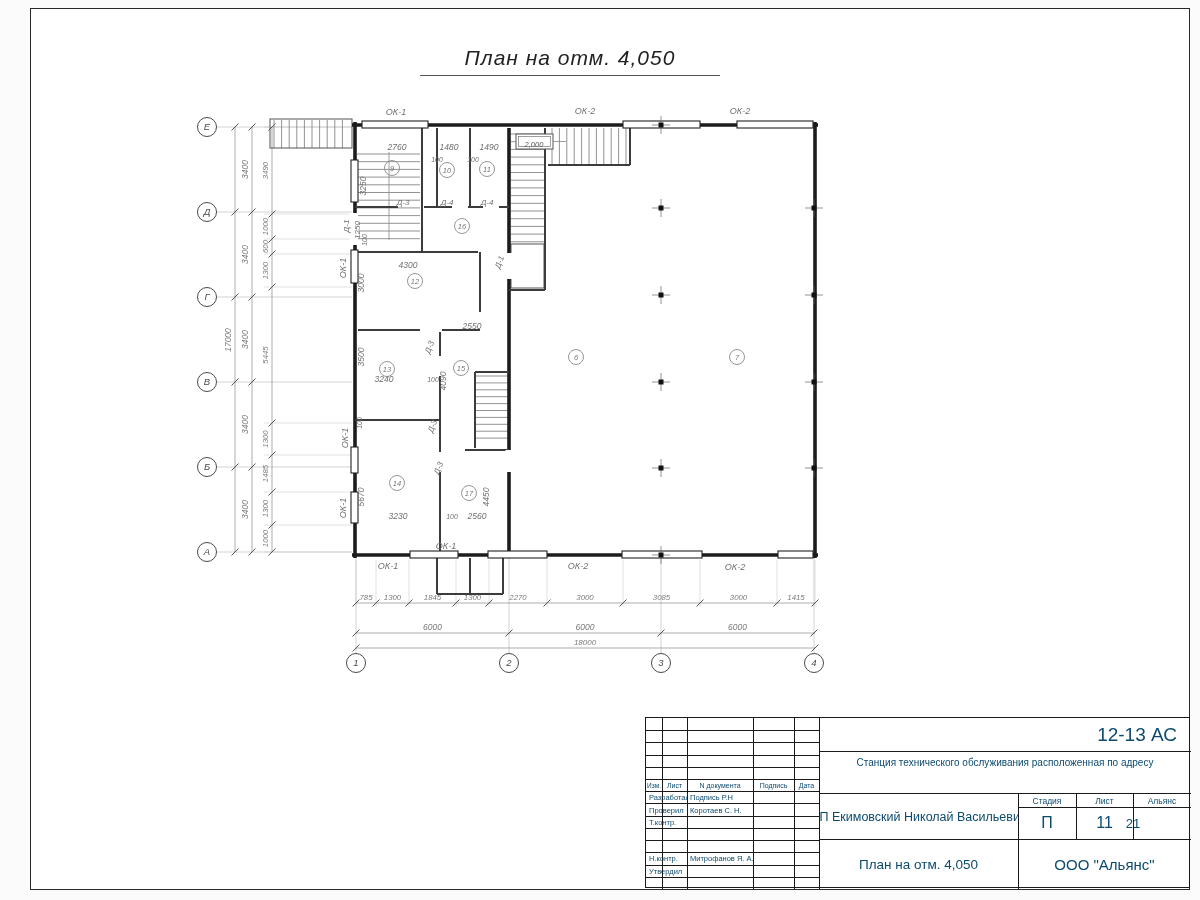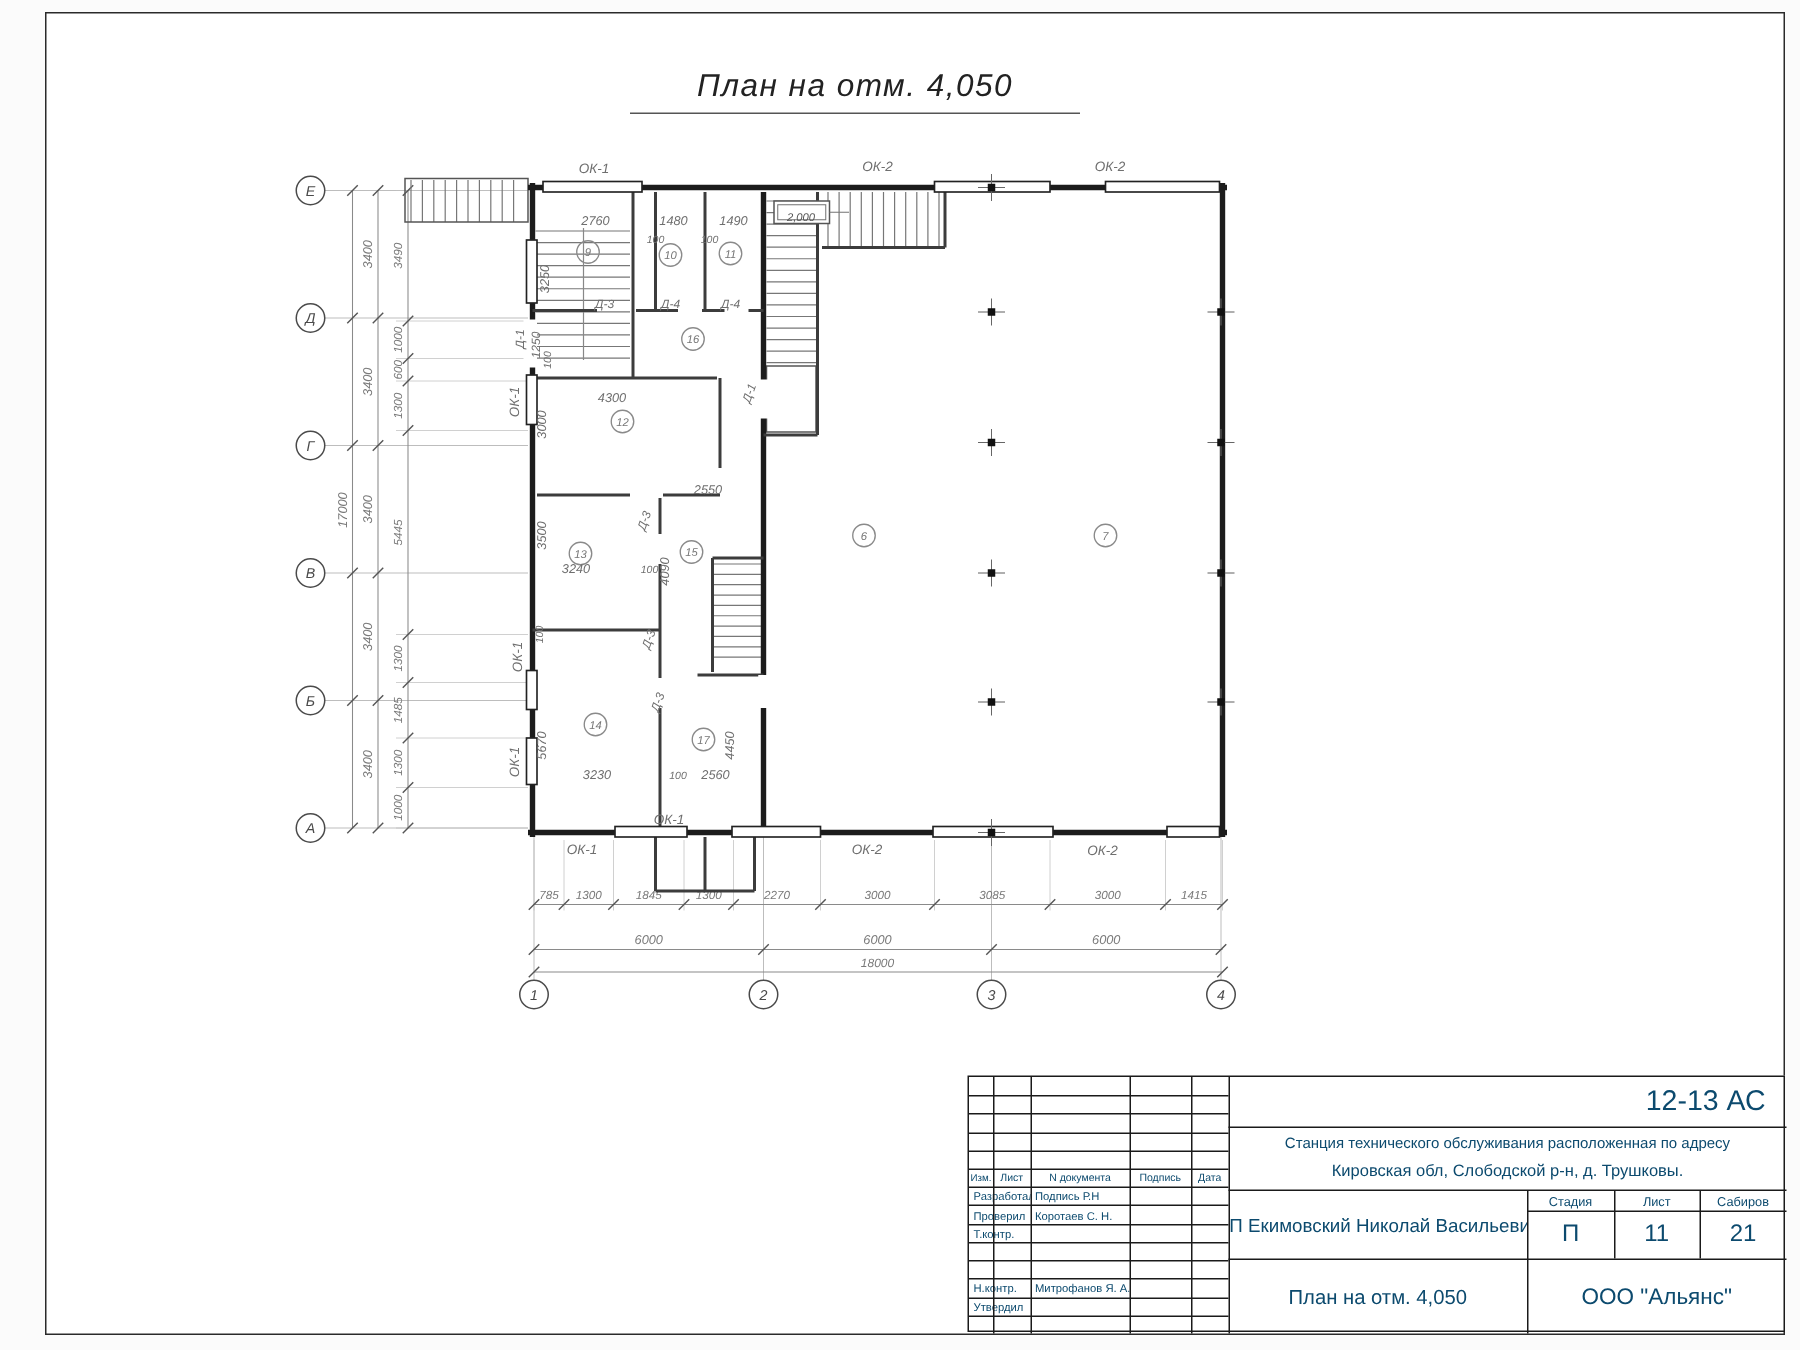--- a/index.html
+++ b/index.html
@@ -348,28 +348,27 @@
     <text x="364" y="497" font-size="8.5" fill="#6f6f6f" text-anchor="middle" font-style="italic" font-family="&quot;Liberation Sans&quot;,sans-serif" transform="rotate(-90 364 497)">5670</text>
     <text x="446" y="381" font-size="8.5" fill="#6f6f6f" text-anchor="middle" font-style="italic" font-family="&quot;Liberation Sans&quot;,sans-serif" transform="rotate(-90 446 381)">4090</text>
     <text x="489" y="497" font-size="8.5" fill="#6f6f6f" text-anchor="middle" font-style="italic" font-family="&quot;Liberation Sans&quot;,sans-serif" transform="rotate(-90 489 497)">4450</text>
   </svg>
 
 <div class="plan-title">План на отм. 4,050</div>
 
 <div class="title-block">
   <div class="tb-cell tb-right" style="left:173px;top:0;width:372px;height:33px;font-size:19px;">12-13 АС</div>
   <div class="tb-cell" style="left:173px;top:34px;width:372px;height:20px;font-size:10px;">Станция технического обслуживания расположенная по адресу</div>
-  <div class="tb-cell" style="left:173px;top:53px;width:372px;height:20px;font-size:11px;">Кировская обл, Слободской р-н, д. Трушковы.</div>
   <div class="tb-cell" style="left:173px;top:76px;width:199px;height:45px;font-size:12.5px;">ИП Екимовский Николай Васильевич</div>
   <div class="tb-cell" style="left:372px;top:76px;width:58px;height:13px;font-size:8.5px;text-align:center;">Стадия</div>
   <div class="tb-cell" style="left:430px;top:76px;width:57px;height:13px;font-size:8.5px;">Лист</div>
-  <div class="tb-cell" style="left:487px;top:76px;width:58px;height:13px;font-size:8.5px;">Сабиров</div>
+  <div class="tb-cell" style="left:487px;top:76px;width:58px;height:13px;font-size:8.5px;">Альянс</div>
   <div class="tb-cell" style="left:372px;top:89px;width:58px;height:32px;font-size:16px;">П</div>
   <div class="tb-cell" style="left:430px;top:89px;width:57px;height:32px;font-size:16px;">11</div>
-  <div class="tb-cell" style="left:487px;top:89px;width:58px;height:32px;font-size:16px;text-align:center;">21</div>
+  <div class="tb-cell" style="left:458px;top:89px;width:58px;height:32px;font-size:13px;text-align:center;">21</div>
   <div class="tb-cell" style="left:173px;top:121px;width:199px;height:50px;font-size:13.5px;">План на отм. 4,050</div>
   <div class="tb-cell" style="left:372px;top:121px;width:173px;height:50px;font-size:15px;">ООО "Альянс"</div>
 
   <div class="tb-cell" style="left:0;top:61px;width:16px;height:12px;font-size:6.5px;">Изм.</div>
   <div class="tb-cell" style="left:16px;top:61px;width:25px;height:12px;font-size:7px;">Лист</div>
   <div class="tb-cell" style="left:41px;top:61px;width:66px;height:12px;font-size:7px;">N документа</div>
   <div class="tb-cell" style="left:107px;top:61px;width:41px;height:12px;font-size:7px;">Подпись</div>
   <div class="tb-cell" style="left:148px;top:61px;width:25px;height:12px;font-size:7px;">Дата</div>
 
   <div class="tb-cell tb-left" style="left:0;top:73px;width:41px;height:13px;font-size:7.5px;">Разработал</div>

